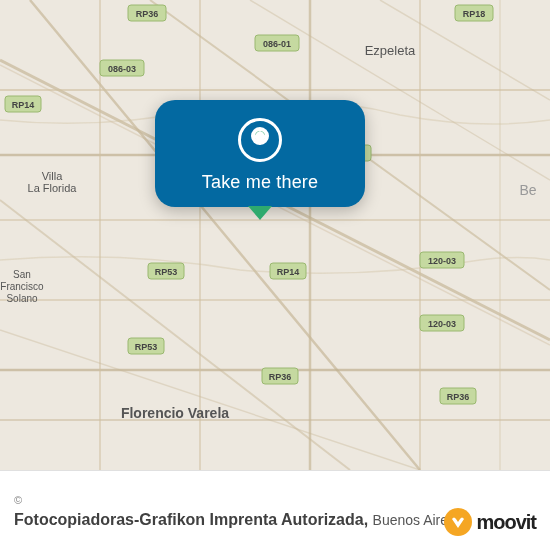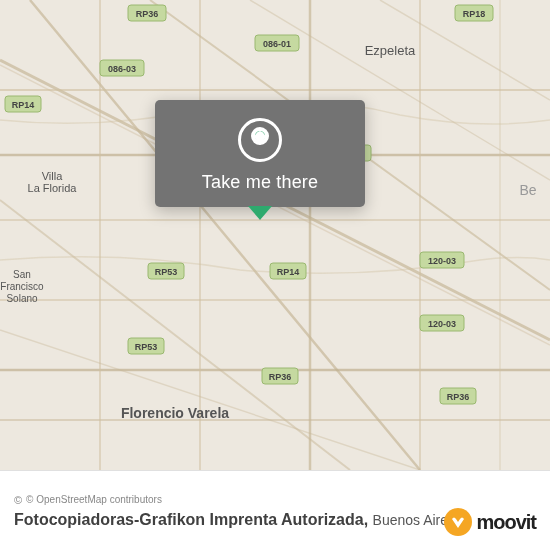--- a/index.html
+++ b/index.html
@@ -33,22 +33,22 @@
       top: 100px;
       left: 155px;
       width: 210px;
       display: flex;
       flex-direction: column;
       align-items: center;
       z-index: 10;
     }
 
     .popup-box {
-      background: #737373;
-      border-radius: 5px;
+      background: #0369a1;
+      border-radius: 20px;
       padding: 18px 24px 14px 24px;
       display: flex;
       flex-direction: column;
       align-items: center;
       box-shadow: 0 4px 16px rgba(0,0,0,0.25);
       width: 100%;
     }
 
     .popup-icon {
       width: 44px;
@@ -239,21 +239,20 @@
       </div>
       <span class="popup-label">Take me there</span>
     </div>
     <div class="popup-triangle"></div>
   </div>
 </div>
 
 <div id="info-bar">
   <div class="attribution">
     <span class="attribution-copy">©</span>
-    <span>© OpenStreetMap contributors</span>
   </div>
   <div>
     <span class="location-title">Fotocopiadoras-Grafikon Imprenta Autorizada,</span>
     <span class="location-subtitle">Buenos Aires</span>
   </div>
 
   <div class="moovit-badge">
     <div class="moovit-m">
       <svg width="16" height="16" viewBox="0 0 16 16">
         <path d="M8 14 L2 5 Q4 2 6 5 L8 8 L10 5 Q12 2 14 5 Z" fill="white"></path>

